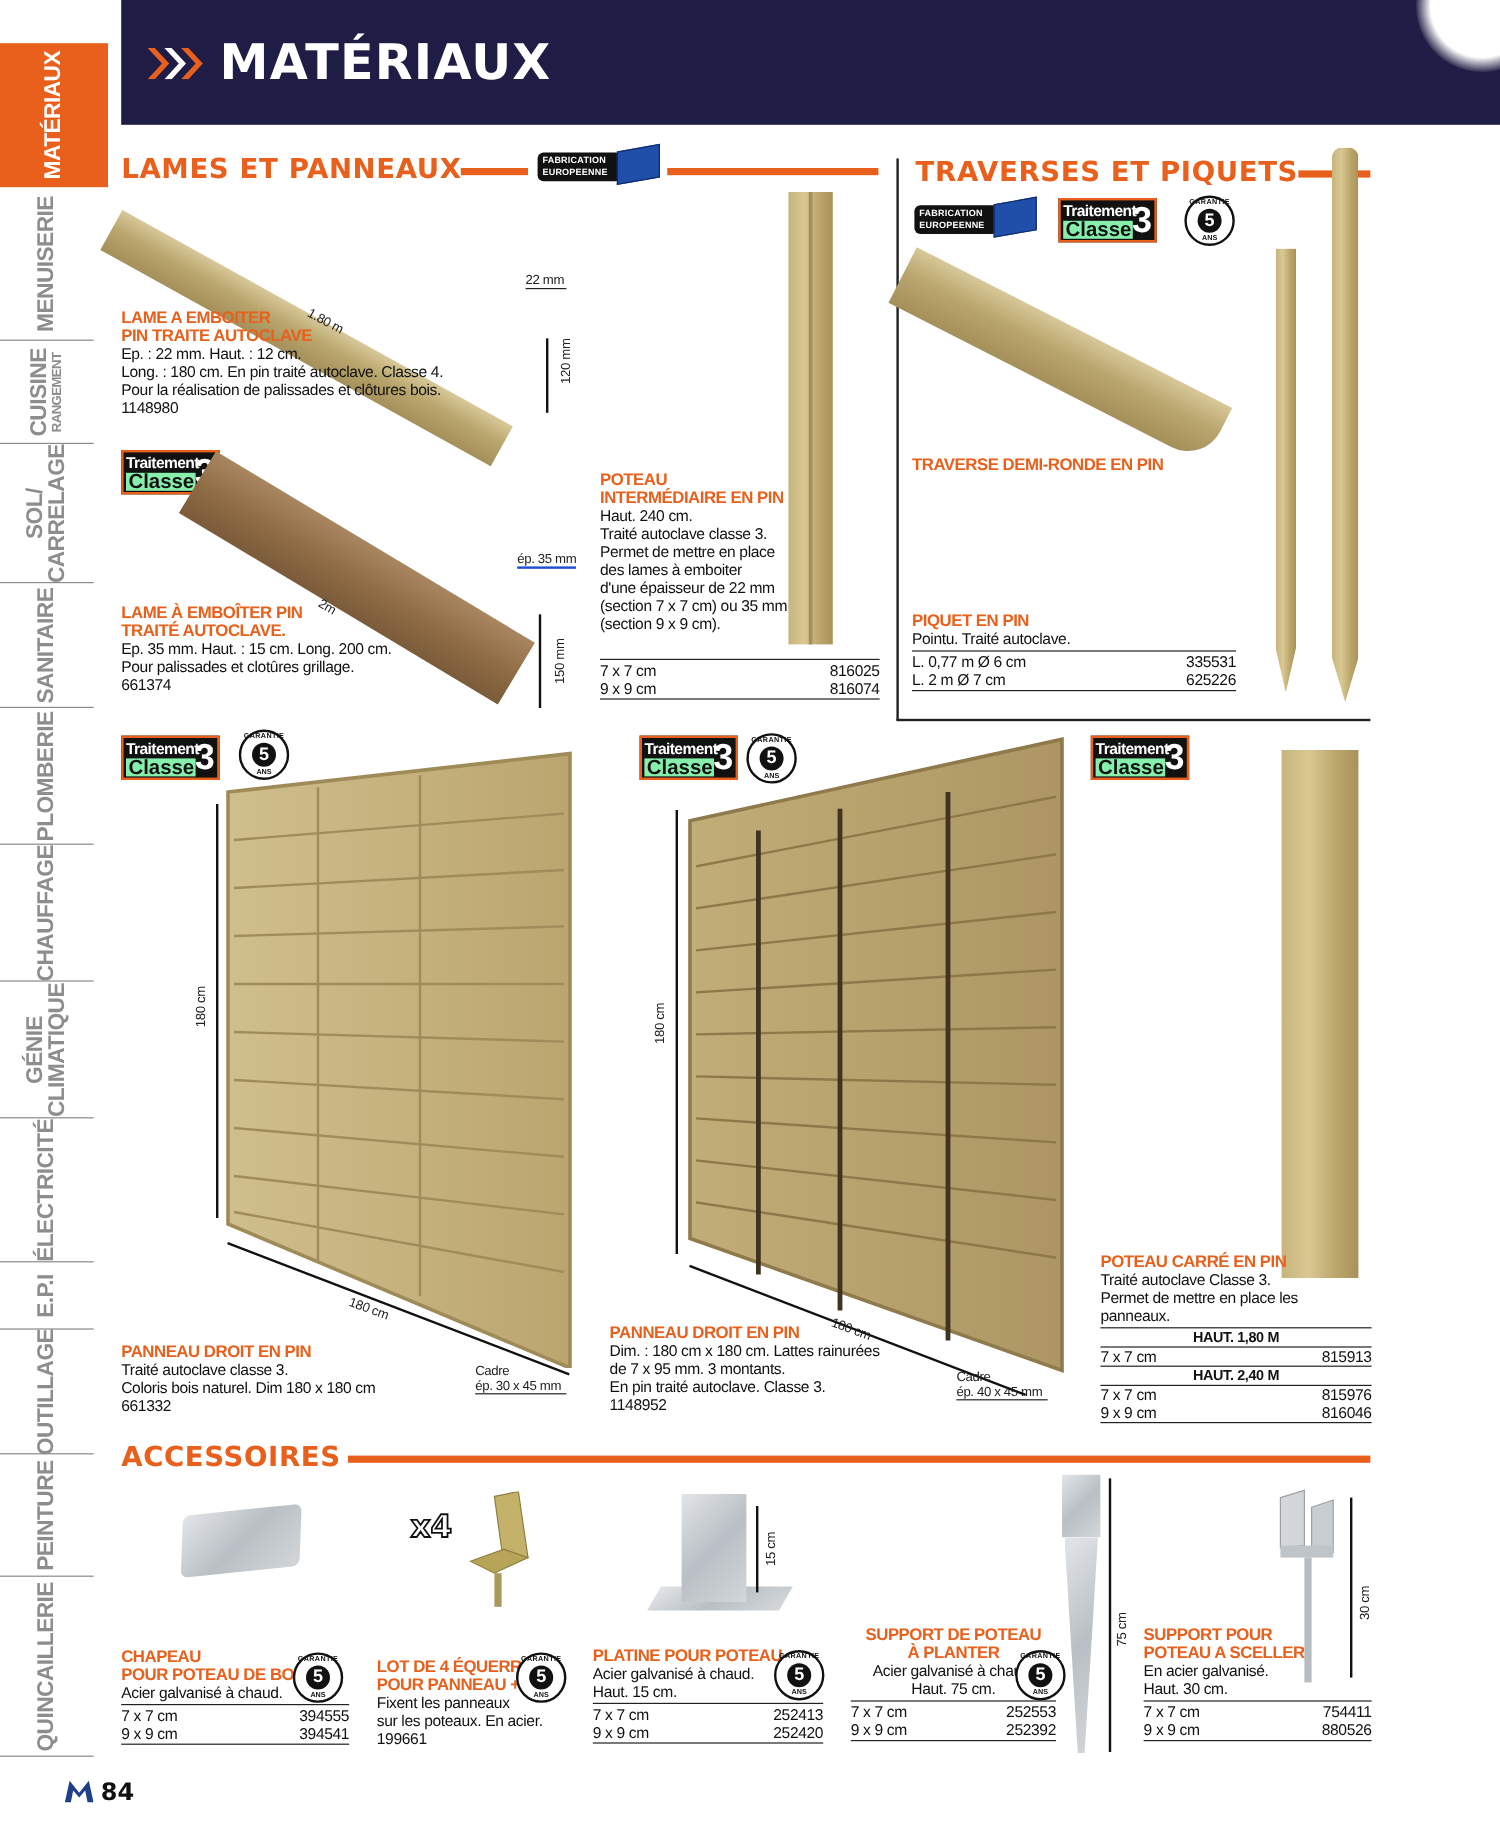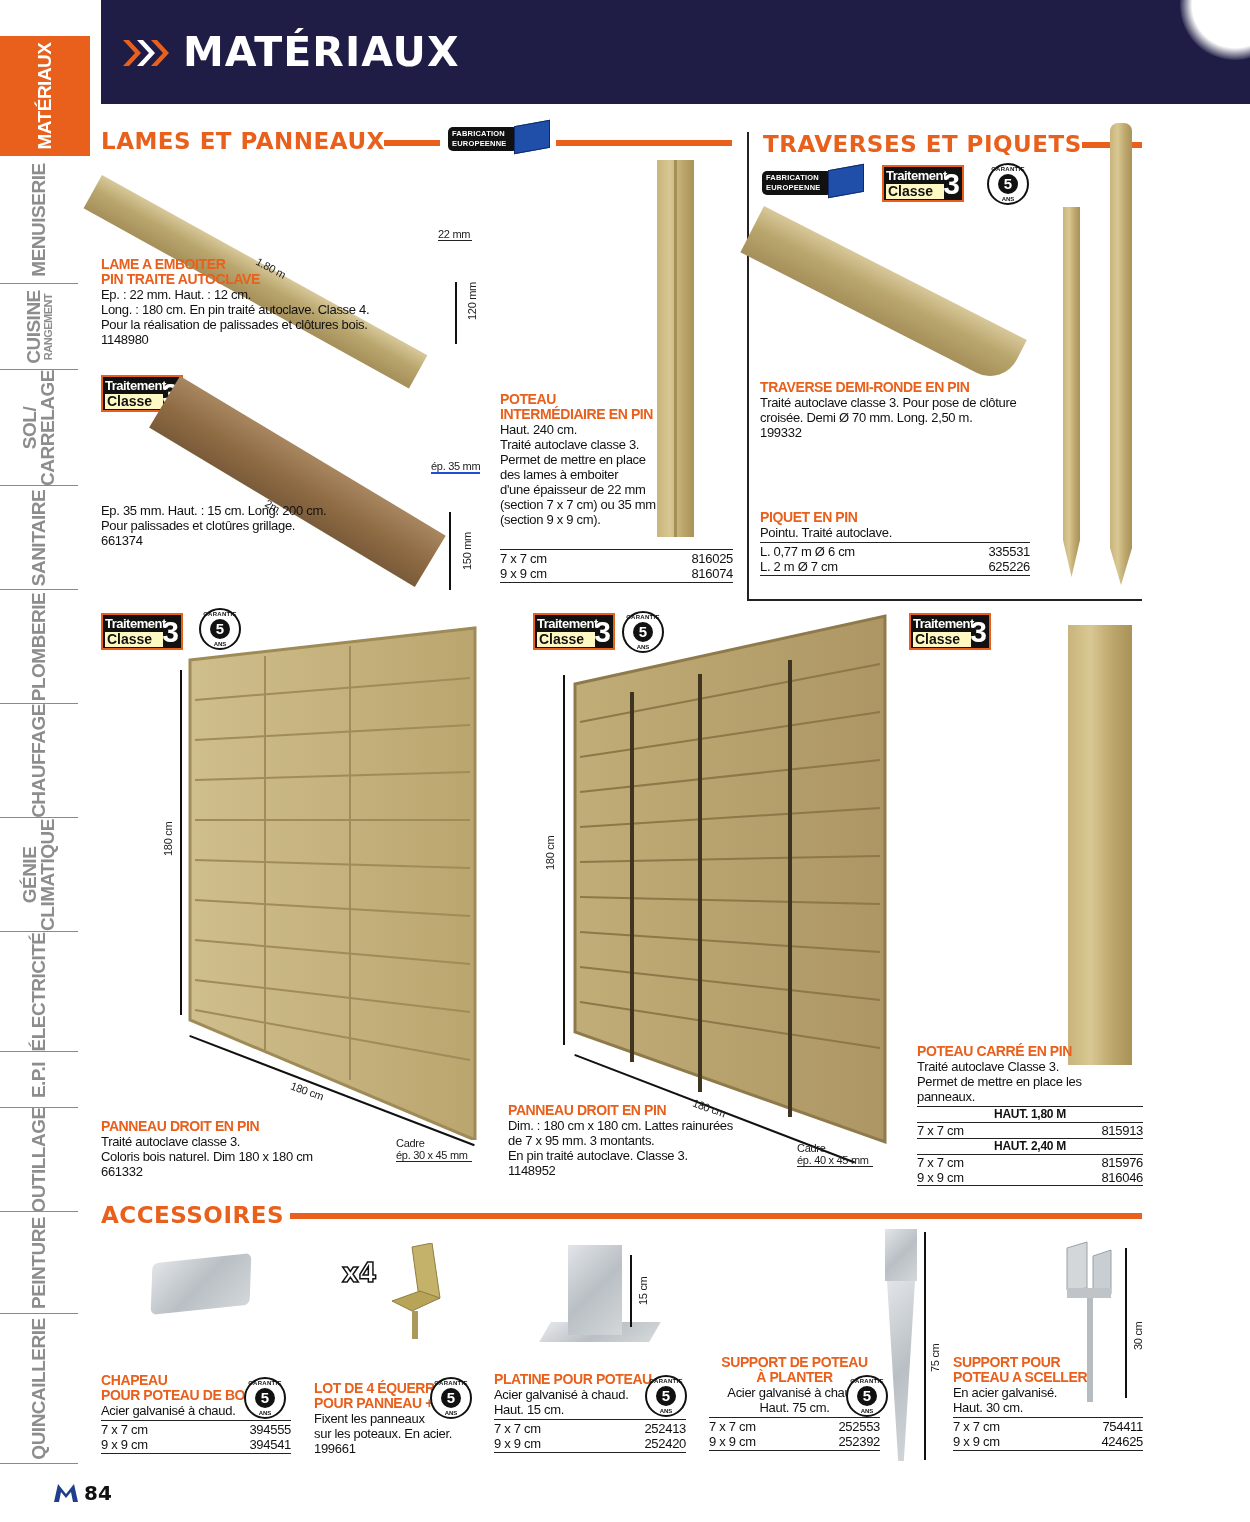--- a/index.html
+++ b/index.html
@@ -30,21 +30,21 @@
   .pdesc { font-size: 13px; line-height: 15px; letter-spacing: -0.3px; color: #111; }
   .ptable { border-top: 1.5px solid #222; border-bottom: 1.5px solid #222; font-size: 13px; line-height: 15px; letter-spacing: -0.3px; margin-top: 2px; padding: 1px 0; }
   .prow { display: flex; justify-content: space-between; }
   .psub { text-align: center; font-weight: 700; font-size: 12px; border-bottom: 1.5px solid #222; }
   .psub2 { text-align: center; font-weight: 700; font-size: 12px; border-bottom: 1.5px solid #222; border-top: 1.5px solid #222; }
   .dim-label { font-size: 11px; color: #222; letter-spacing: -0.3px; white-space: nowrap; }
 
   
   .badge-traitement { position: absolute; width: 82px; height: 37px; border: 2px solid #e8601c; background: #111; }
   .badge-traitement .t1 { position: absolute; left: 2px; top: 1px; width: 58px; height: 16px; color: #fff; font-weight: 700; font-size: 13px; line-height: 16px; letter-spacing: -0.5px; }
-  .badge-traitement .t2 { position: absolute; left: 2px; top: 17px; width: 58px; height: 15px; background: #fef9c3; color: #111; font-weight: 900; font-size: 14px; line-height: 15px; padding-left: 2px; }
+  .badge-traitement .t2 { position: absolute; left: 2px; top: 17px; width: 58px; height: 15px; background: #86efac; color: #111; font-weight: 900; font-size: 17px; line-height: 15px; padding-left: 2px; }
   .badge-traitement .t3 { position: absolute; right: 2px; top: 0px; color: #fff; font-weight: 900; font-size: 30px; line-height: 33px; }
 
   .badge-garantie { position: absolute; width: 42px; height: 42px; border: 2px solid #111; border-radius: 50%; background: #fff; }
   .badge-garantie .g5 { position: absolute; left: 50%; top: 50%; width: 20px; height: 20px; transform: translate(-50%, -50%); border-radius: 50%; background: #111; color: #fff; font-weight: 900; font-size: 15px; line-height: 20px; text-align: center; }
   .badge-garantie .gt { position: absolute; left: 0; top: 1px; width: 100%; text-align: center; font-size: 6px; font-weight: 900; letter-spacing: 0.3px; }
   .badge-garantie .gb { position: absolute; left: 0; bottom: 1px; width: 100%; text-align: center; font-size: 6px; font-weight: 900; }
 
   .badge-fab { position: absolute; width: 111px; height: 26px; }
   .badge-fab .fab-txt { position: absolute; left: 0; top: 1px; width: 70px; height: 24px; background: #111; border-radius: 5px; color: #fff; font-size: 7.5px; font-weight: 900; line-height: 10px; padding: 2px 4px; letter-spacing: 0.2px; }
   .badge-fab .flag { position: absolute; left: 66px; top: -3px; width: 36px; height: 28px; background: #1f4fa8; transform: skewY(-10deg); border: 1px solid #0f2b6d; }
@@ -148,20 +148,24 @@
   <div class="t2">Classe</div>
   <div class="t3">3</div>
 </div>
 <div class="wood-dark" style="left:180px;top:376px;width:310px;height:60px;transform:rotate(31deg);transform-origin:left top;"></div>
 <div class="abs dim-label" style="left:265px;top:500px;transform:rotate(30deg);">2m</div>
 <div class="abs dim-label" style="left:431px;top:460px;border-bottom:2px solid #1d4ed8;">ép. 35 mm</div>
 <div class="abs" style="left:449px;top:512px;width:2px;height:78px;background:#111;"></div>
 <div class="abs dim-label" style="left:461px;top:570px;transform:rotate(-90deg);transform-origin:left top;">150 mm</div>
 
 <div class="abs" style="left:101px;top:503px;width:300px;">
+  <div class="ptitle">
+      <div>LAME À EMBOÎTER PIN</div>
+      <div>TRAITÉ AUTOCLAVE.</div>
+    </div>
   <div class="pdesc">
     <div>Ep. 35 mm. Haut. : 15 cm. Long. 200 cm.</div>
     <div>Pour palissades et clotûres grillage.</div>
     <div>661374</div>
   </div>
 </div>
 
 <div class="post" style="left:657px;top:160px;width:37px;height:377px;"></div>
 <div class="abs" style="left:674px;top:160px;width:3px;height:377px;background:#a48f58;"></div>
 <div class="abs" style="left:500px;top:392px;width:210px;">
@@ -211,25 +215,20 @@
   <div class="g5">5</div>
   <div class="gb">ANS</div>
 </div>
 
 <div class="wood" style="left:764px;top:206px;width:295px;height:52px;border-radius:0 0 30px 0;transform:rotate(27deg);transform-origin:left top;"></div>
 <div class="post" style="left:1063px;top:207px;width:17px;height:370px;clip-path:polygon(0 0,100% 0,100% 90%,50% 100%,0 90%);"></div>
 <div class="post" style="left:1110px;top:123px;width:22px;height:462px;border-radius:8px 8px 0 0;clip-path:polygon(0 0,100% 0,100% 92%,50% 100%,0 92%);"></div>
 
 <div class="abs" style="left:760px;top:380px;width:290px;">
   <div class="ptitle">TRAVERSE DEMI-RONDE EN PIN</div>
-  <div class="pdesc">
-    <div>Traité autoclave classe 3. Pour pose de clôture</div>
-    <div>croisée. Demi Ø 70 mm. Long. 2,50 m.</div>
-    <div>199332</div>
-  </div>
 </div>
 
 <div class="abs" style="left:760px;top:510px;width:270px;">
   <div class="ptitle">PIQUET EN PIN</div>
   <div class="pdesc">Pointu. Traité autoclave.</div>
   <div class="ptable">
     <div class="prow">
         <span>L. 0,77 m Ø 6 cm</span>
         <span>335531</span>
       </div>
@@ -496,21 +495,21 @@
     <div>En acier galvanisé.</div>
     <div>Haut. 30 cm.</div>
   </div>
   <div class="ptable">
     <div class="prow">
         <span>7 x 7 cm</span>
         <span>754411</span>
       </div>
     <div class="prow">
         <span>9 x 9 cm</span>
-        <span>424625</span>
+        <span>880526</span>
       </div>
   </div>
 </div>
 
 <svg class="logo-m" viewBox="0 0 24 18">
   <polygon points="0,18 4,0 12,10 20,0 24,18 19,18 17,8 12,14 7,8 5,18" fill="#1f3f8a"></polygon>
 </svg>
 <div class="page-num">84</div>
 
 </body></html>

